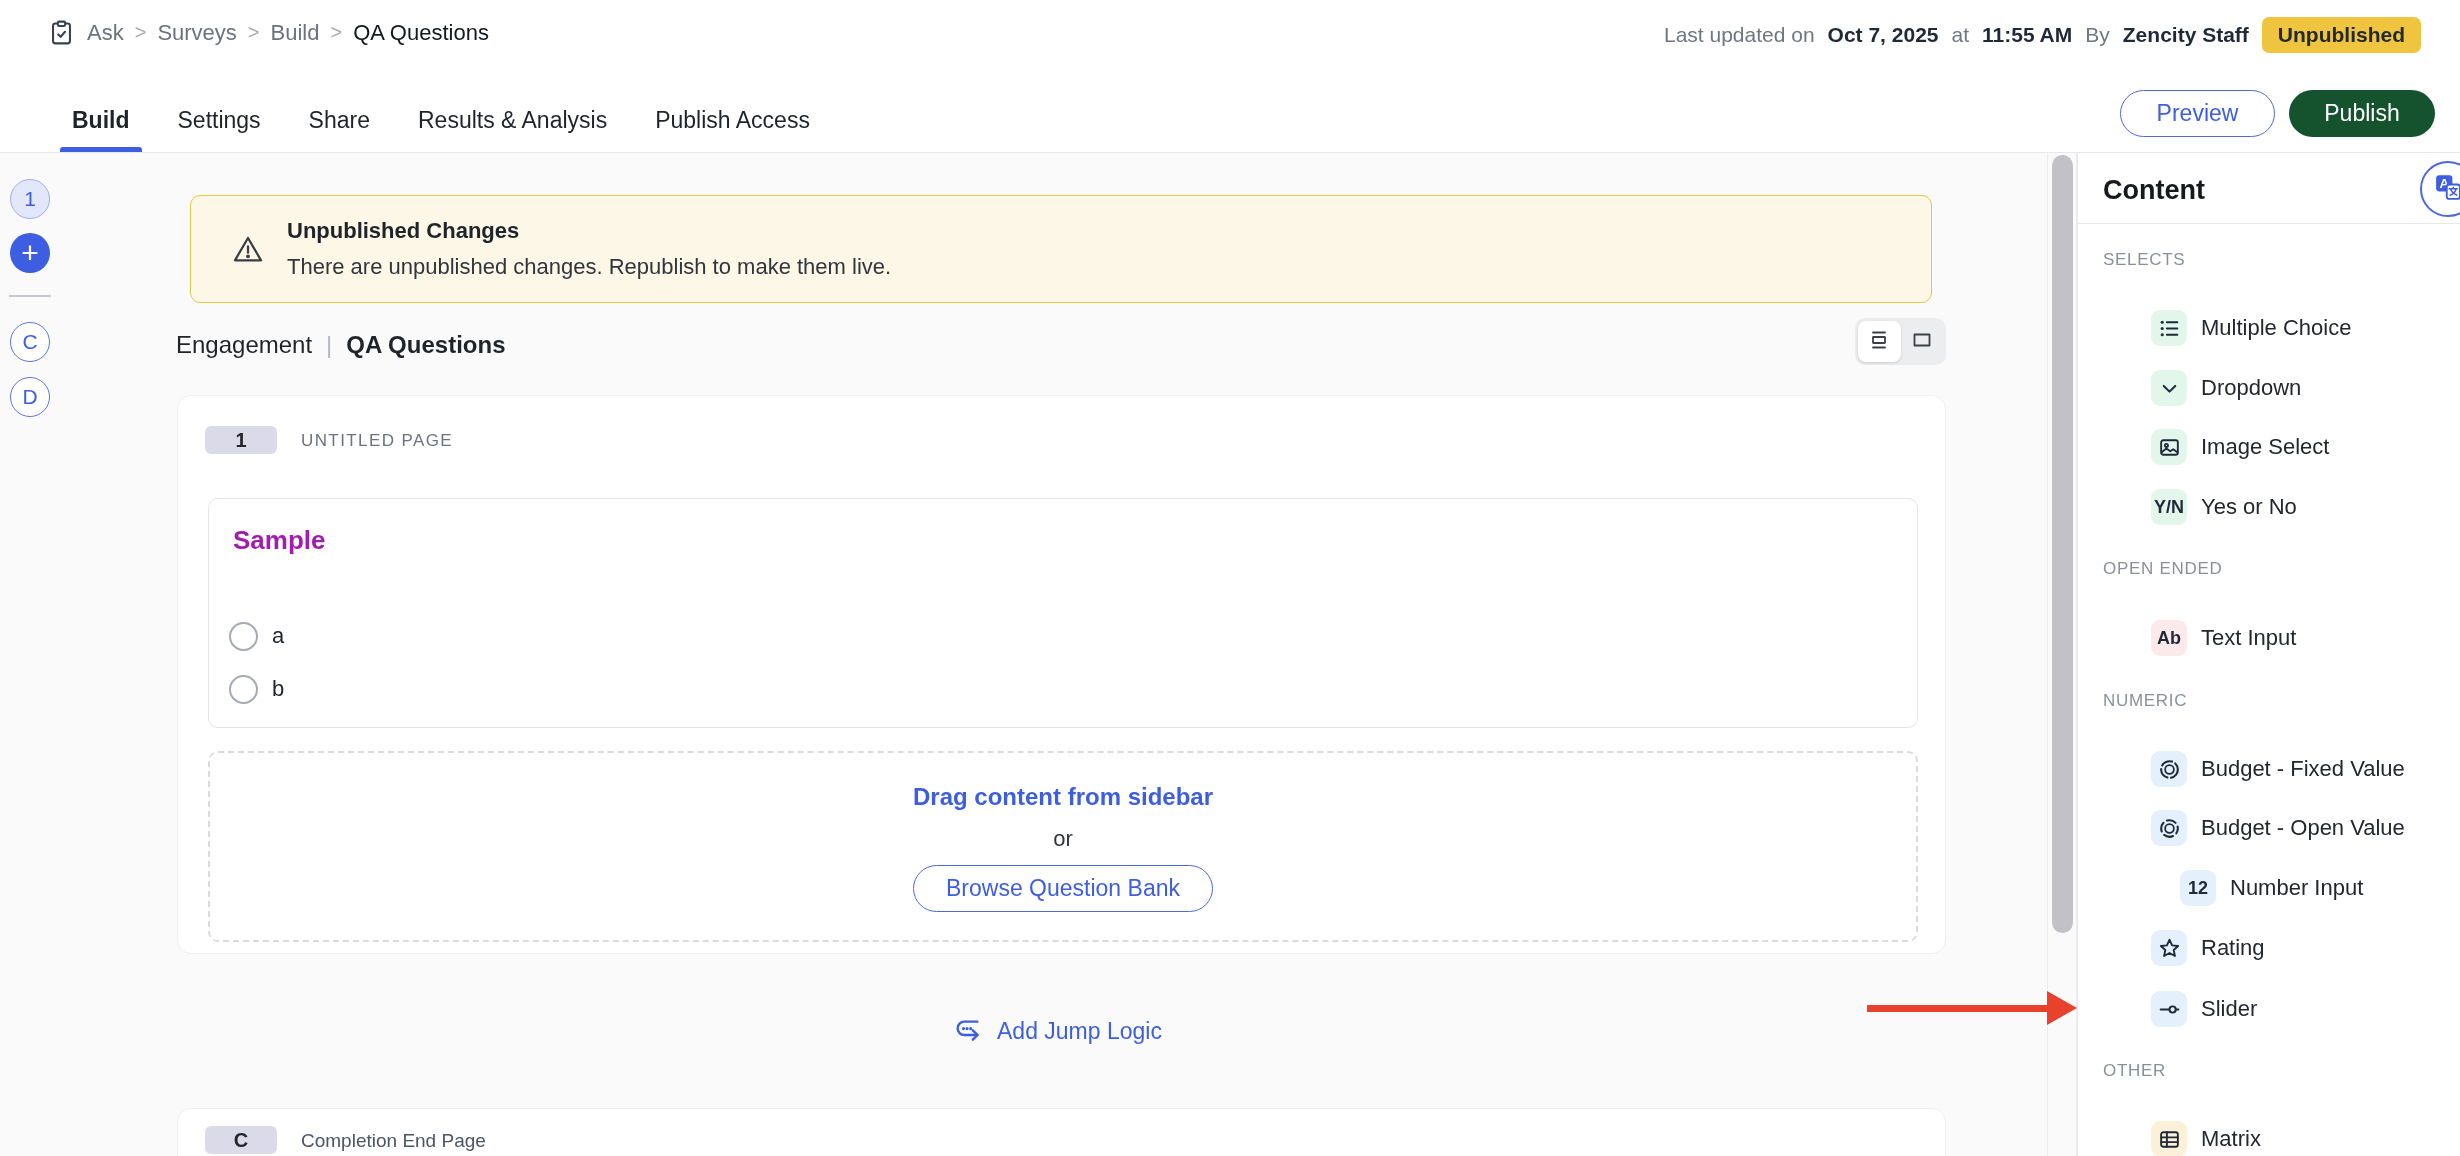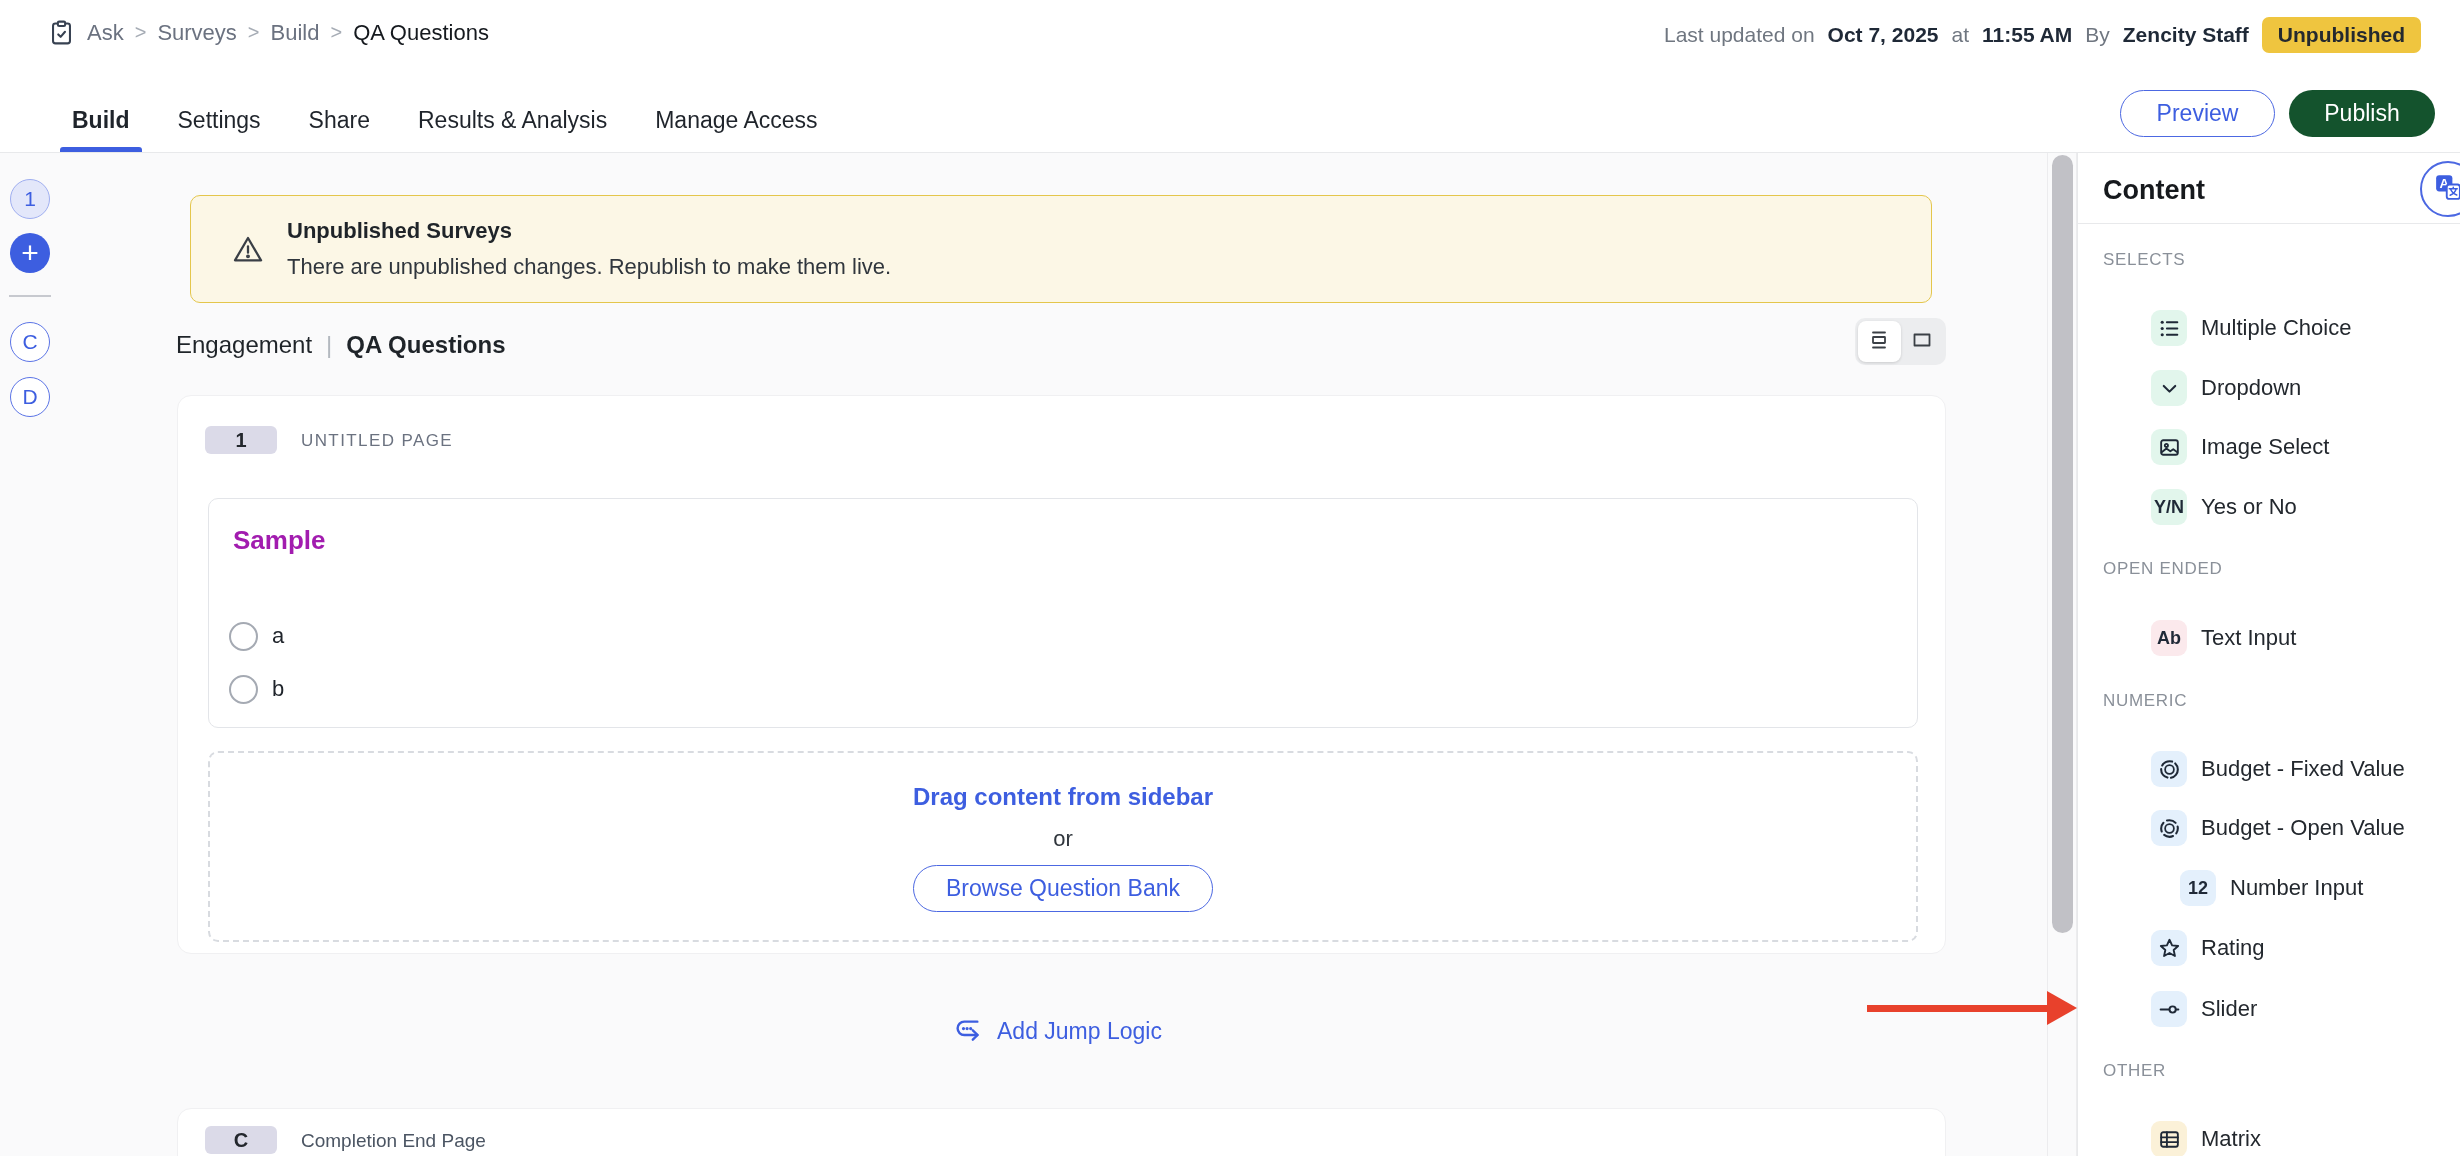--- a/index.html
+++ b/index.html
@@ -131,21 +131,21 @@
       <span>By</span>
       <span class="author">Zencity Staff</span>
       <span class="status-badge" style="background-color: rgb(239, 197, 63);">Unpublished</span>
     </div>
 
     <div class="tabs">
       <div class="tab active">Build</div>
       <div class="tab">Settings</div>
       <div class="tab">Share</div>
       <div class="tab">Results &amp; Analysis</div>
-      <div class="tab">Manage Access</div>
+      <div class="tab">Publish Access</div>
     </div>
 
     <div class="header-actions">
       <button class="btn btn-preview">Preview</button>
       <button class="btn btn-publish">Publish</button>
     </div>
   </div>
 
   <div class="main">
 
@@ -157,21 +157,21 @@
 
     <div class="banner" style="background-color: rgb(252, 247, 230);">
       <span class="banner-icon">
         <svg viewBox="0 0 24 24" fill="none" stroke="#3A3F46" stroke-width="1.6">
           <path d="M12 4.2 L21.2 20 H2.8 Z"></path>
           <path d="M12 10.2v4.4"></path>
           <circle cx="12" cy="17.2" r="0.6" fill="#3A3F46"></circle>
         </svg>
       </span>
       <div class="banner-text">
-        <div class="b-title">Unpublished Surveys</div>
+        <div class="b-title">Unpublished Changes</div>
         <div class="b-msg">There are unpublished changes. Republish to make them live.</div>
       </div>
     </div>
 
     <div class="section-row">
       <span>Engagement</span>
       <span class="divider">|</span>
       <span class="sec-title">QA Questions</span>
     </div>
     <div class="view-toggle">

